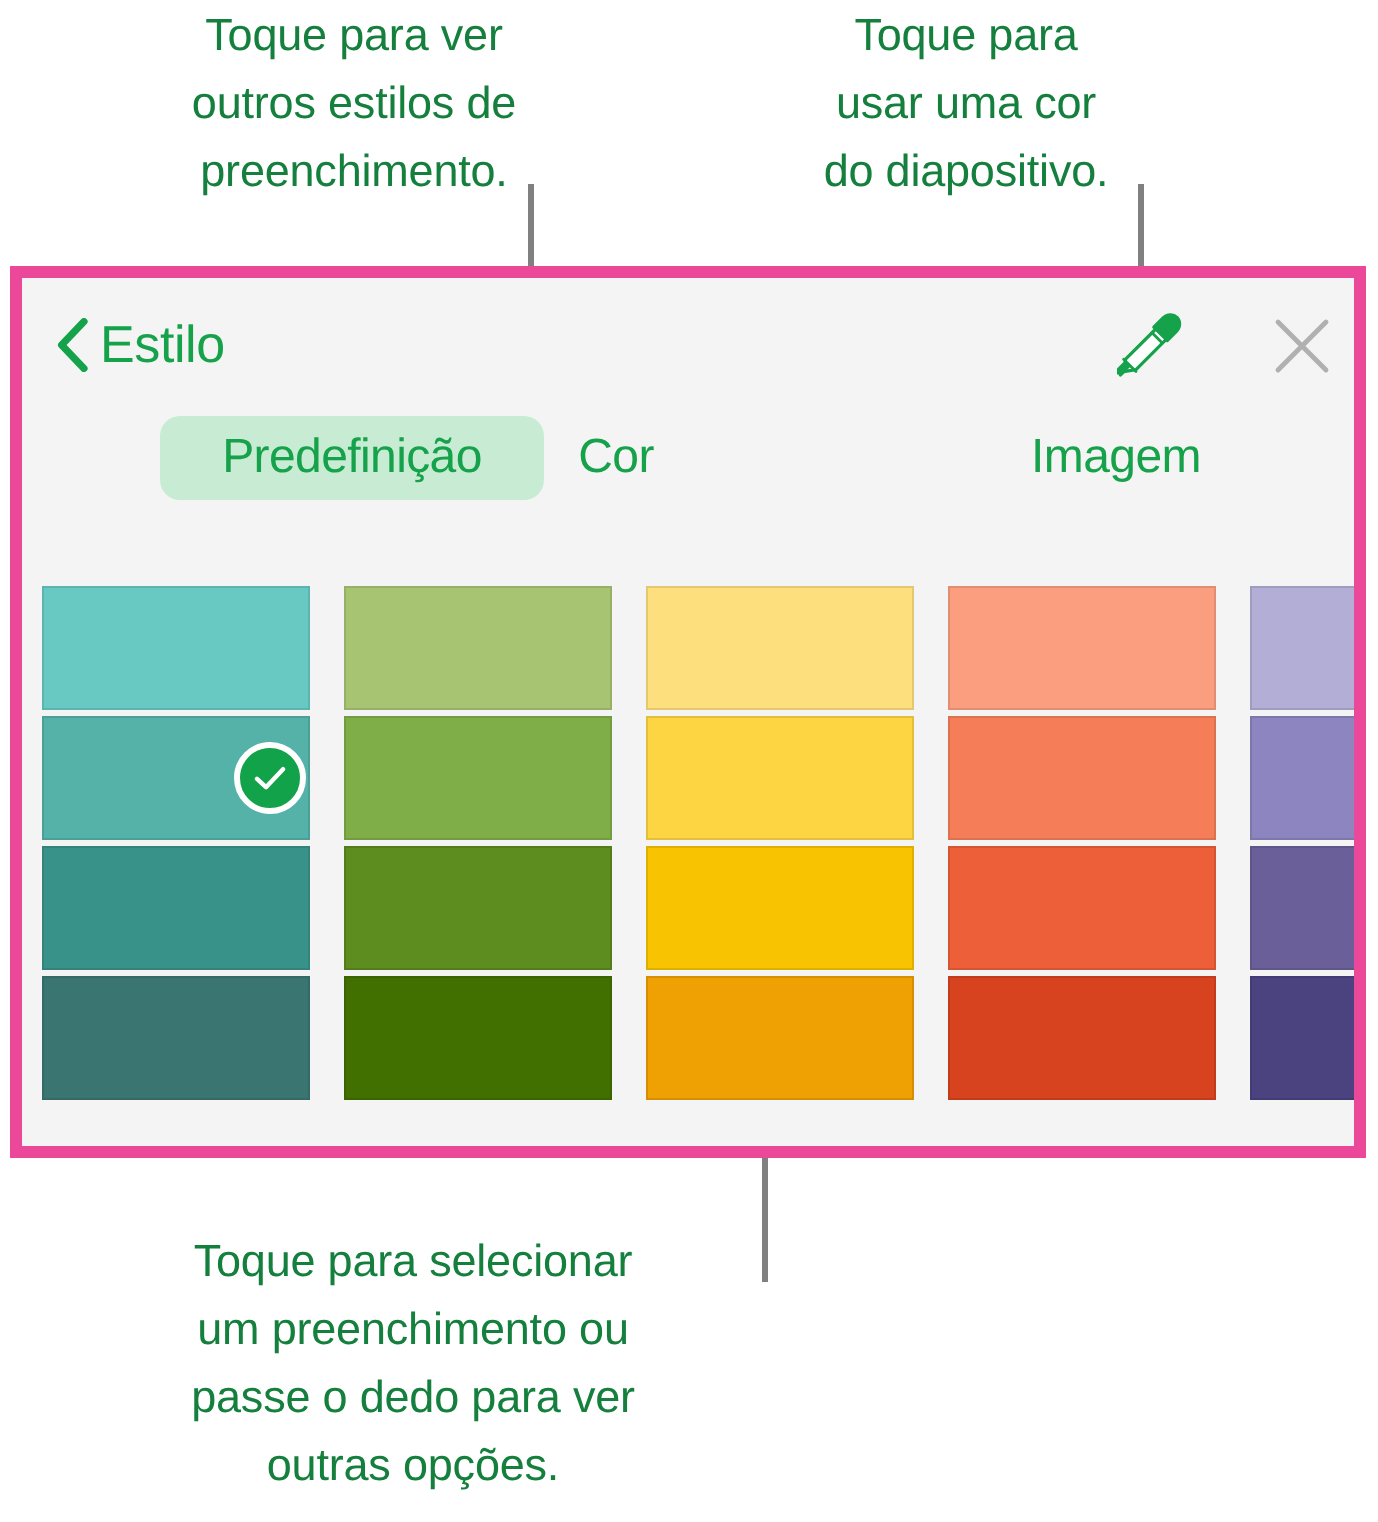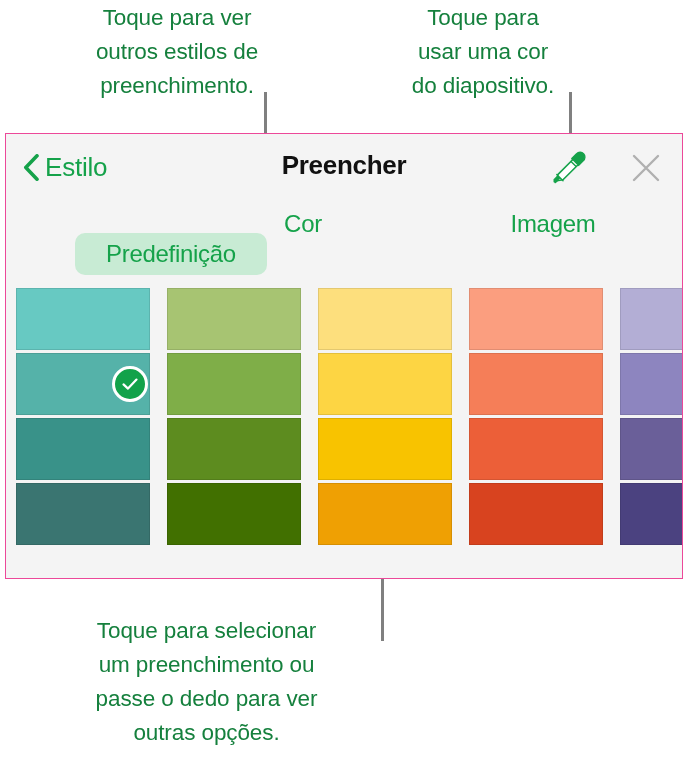--- a/index.html
+++ b/index.html
@@ -49,21 +49,21 @@
   #bracket-tick-r  { left: 600px; top: 197px; height: 14px; }
 
   
   #panel {
     position: absolute;
     left: 5px;
     top: 133px;
     width: 678px;
     height: 446px;
     background: #f4f4f4;
-    border: 1px solid #ec4899;
+    border: 6px solid #ec4899;
     box-sizing: border-box;
     overflow: hidden;
   }
 
   
   #navbar {
     position: absolute;
     left: 0; top: 0;
     width: 100%;
     height: 65px;
@@ -135,21 +135,21 @@
     justify-content: center;
     font-size: 24px;
     color: #15a24a;
     border-radius: 10px;
     padding: 0 11px;
     box-sizing: border-box;
     cursor: pointer;
     letter-spacing: -0.3px;
     white-space: nowrap;
   }
-  .tab.selected { background: #c8ebd4; margin-top: 30px; }
+  .tab.selected { background: #c8ebd4; }
 
   
   #swatch-grid {
     position: absolute;
     left: 0;
     top: 148px;
     width: 100%;
     height: 268px;
   }
   .swatch-column {
@@ -216,21 +216,20 @@
 
     <div id="back-button">
       <span>
         <svg id="back-chevron-icon" viewBox="0 0 16 27" xmlns="http://www.w3.org/2000/svg">
           <path d="M14 1.8 L2.8 13.5 L14 25.2" fill="none" stroke="#15a24a" stroke-width="3.6" stroke-linecap="round" stroke-linejoin="round"></path>
         </svg>
       </span>
       <span id="back-label">Estilo</span>
     </div>
 
-    <div id="panel-title">Preencher</div>
 
     <div id="eyedropper-button">
       <span>
         <svg id="eyedropper-icon" width="42" height="36" viewBox="0 0 42 36" xmlns="http://www.w3.org/2000/svg">
           <g stroke="#15a24a" fill="none" stroke-width="1.6" stroke-linecap="round" stroke-linejoin="round">
             <path d="M31.4 4.1 c2.2-2.2 5.3-2.2 7.1-0.4 c1.8 1.8 1.8 4.9-0.4 7.1 l-4.5 4.5 l-6.7-6.7 z" fill="#15a24a"></path>
             <path d="M27.9 9.5 l5.2 5.2 l-15.1 15.1 l-6.2 1.0 l1.0-6.2 z" fill="#ffffff"></path>
             <path d="M26.0 11.4 l4.9 4.9" stroke-width="1.4"></path>
             <path d="M11.8 24.6 l6.2 6.2" stroke-width="1.4"></path>
             <path d="M10.2 32.4 l2.0-2.0" stroke-width="1.8"></path>

